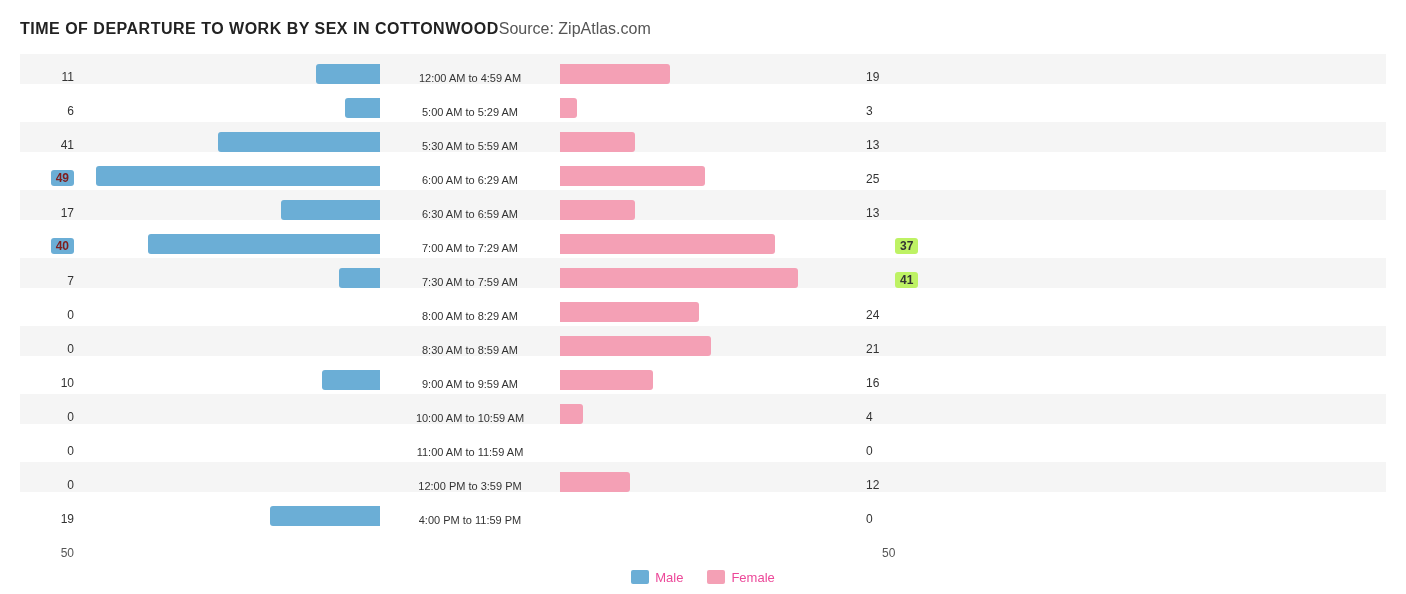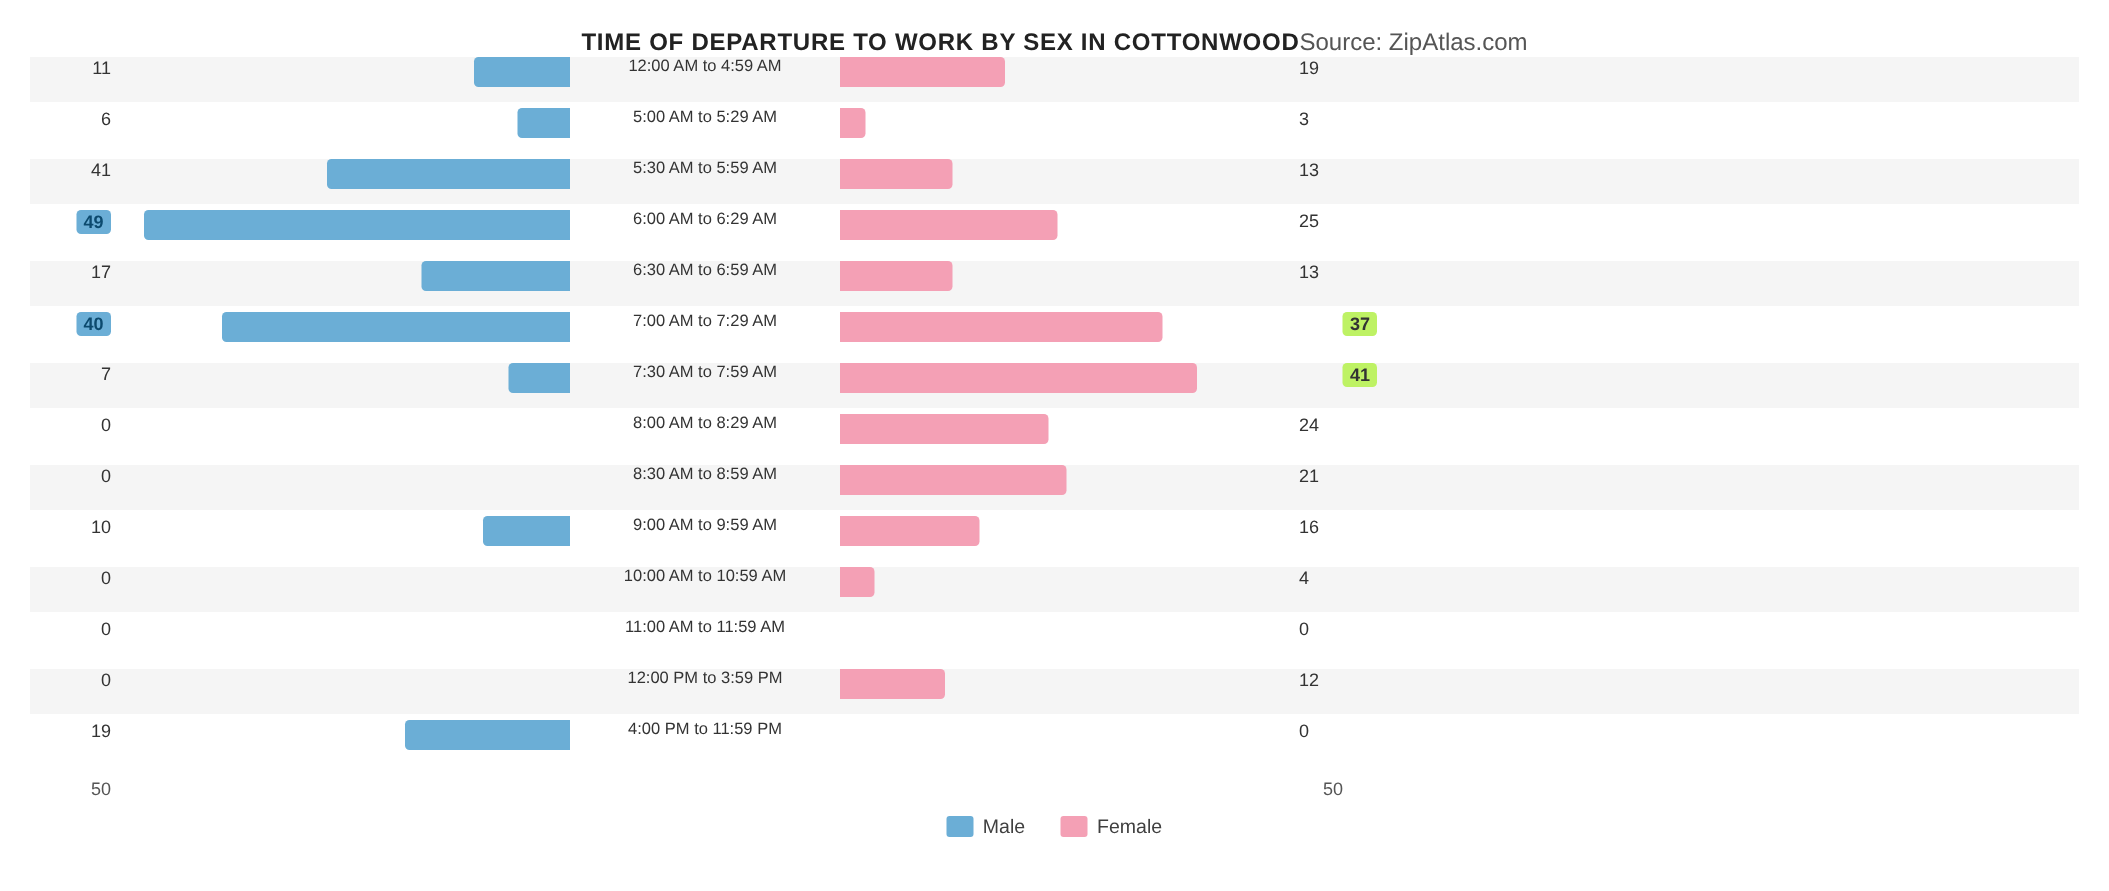--- a/index.html
+++ b/index.html
@@ -10,41 +10,42 @@
       min-height: 594px;
       padding: 20px;
     }
     .chart-container {
       width: 1366px;
       margin: 0 auto;
       position: relative;
     }
     .chart-header {
       display: flex;
-      justify-content: center;
+      justify-content: flex-start;
       align-items: flex-start;
+      margin-bottom: 16px;
     }
     .chart-title {
       font-size: 16px;
       font-weight: bold;
       color: #222;
       text-transform: uppercase;
       letter-spacing: 0.5px;
     }
     .chart-source {
       font-size: 16px;
       color: #555;
     }
     .chart-area {
       position: relative;
       width: 100%;
     }
     .row {
       display: flex;
-      align-items: flex-start;
+      align-items: flex-end;
       margin-bottom: 4px;
       height: 30px;
       position: relative;
     }
     .row:nth-child(odd) {
       background: #f5f5f5;
     }
     .row:nth-child(even) {
       background: #fff;
     }
@@ -94,30 +95,30 @@
       text-align: left;
       font-size: 12px;
       color: #333;
       padding-left: 6px;
       flex-shrink: 0;
     }
     .val-badge {
       display: inline-block;
       padding: 1px 5px;
       border-radius: 3px;
-      color: #0c4a6e;
+      color: #7f1d1d;
       font-size: 12px;
       font-weight: bold;
     }
     .badge-blue { background: #6baed6; }
     .badge-pink { background: #bef264; color: #333; margin-left: 29px; }
     .axis-row {
       display: flex;
       align-items: center;
-      margin-top: 9px;
+      margin-top: 20px;
     }
     .axis-left {
       width: 60px;
       text-align: right;
       font-size: 12px;
       color: #555;
       padding-right: 6px;
     }
     .axis-left-bar {
       width: 300px;
@@ -135,24 +136,24 @@
       padding-left: 6px;
     }
     .legend {
       display: flex;
       justify-content: center;
       margin-top: 10px;
       gap: 24px;
     }
     .legend-item {
       display: flex;
-      align-items: flex-end;
+      align-items: flex-start;
       gap: 6px;
       font-size: 13px;
-      color: #404040;
+      color: #ec4899;
     }
     .legend-box {
       width: 18px;
       height: 14px;
       border-radius: 2px;
     }
     .legend-blue { background: #6baed6; }
     .legend-pink { background: #f4a0b5; }
   </style>
 </head>

